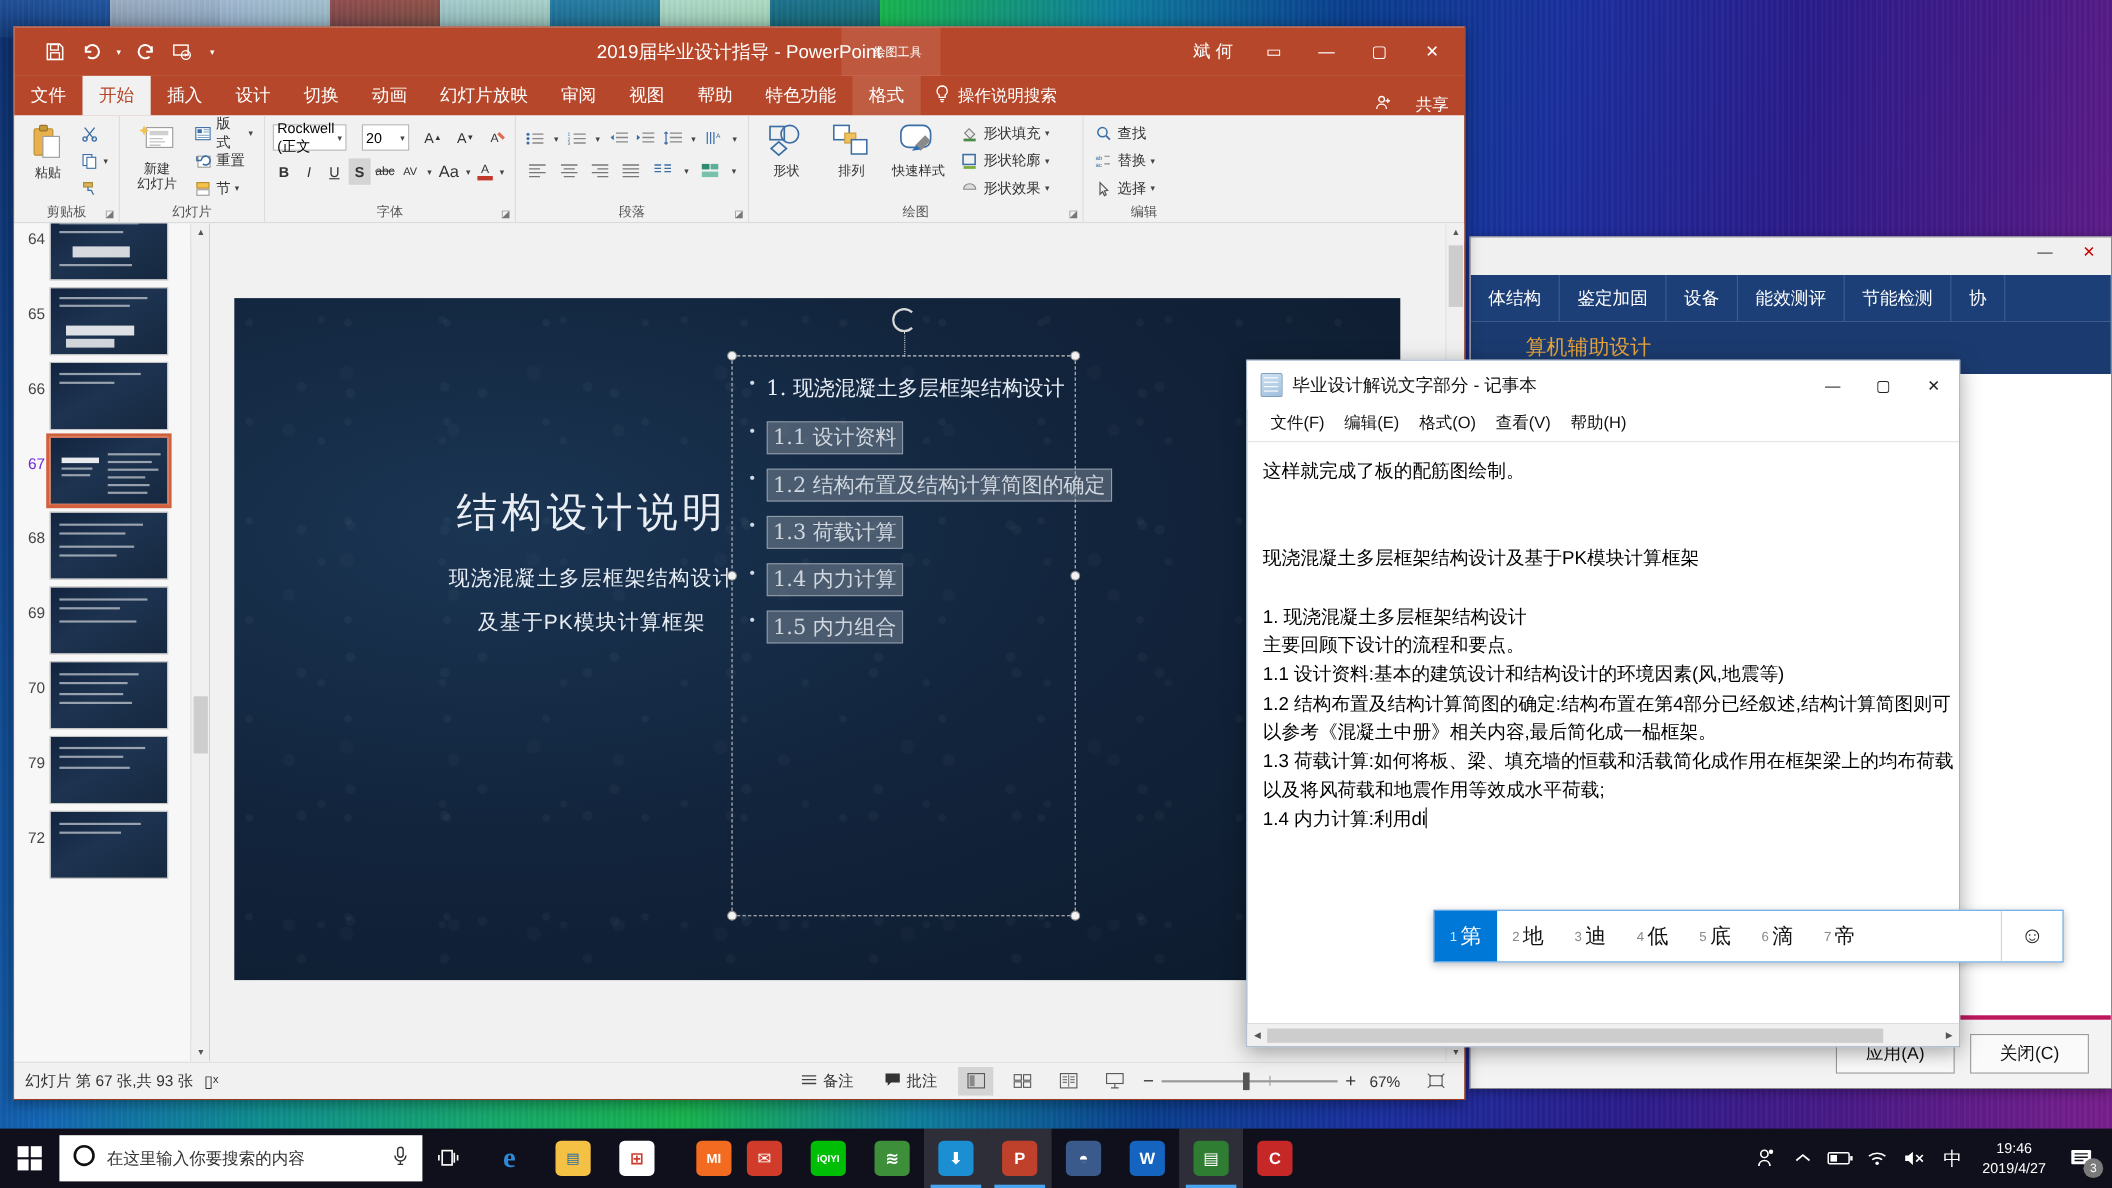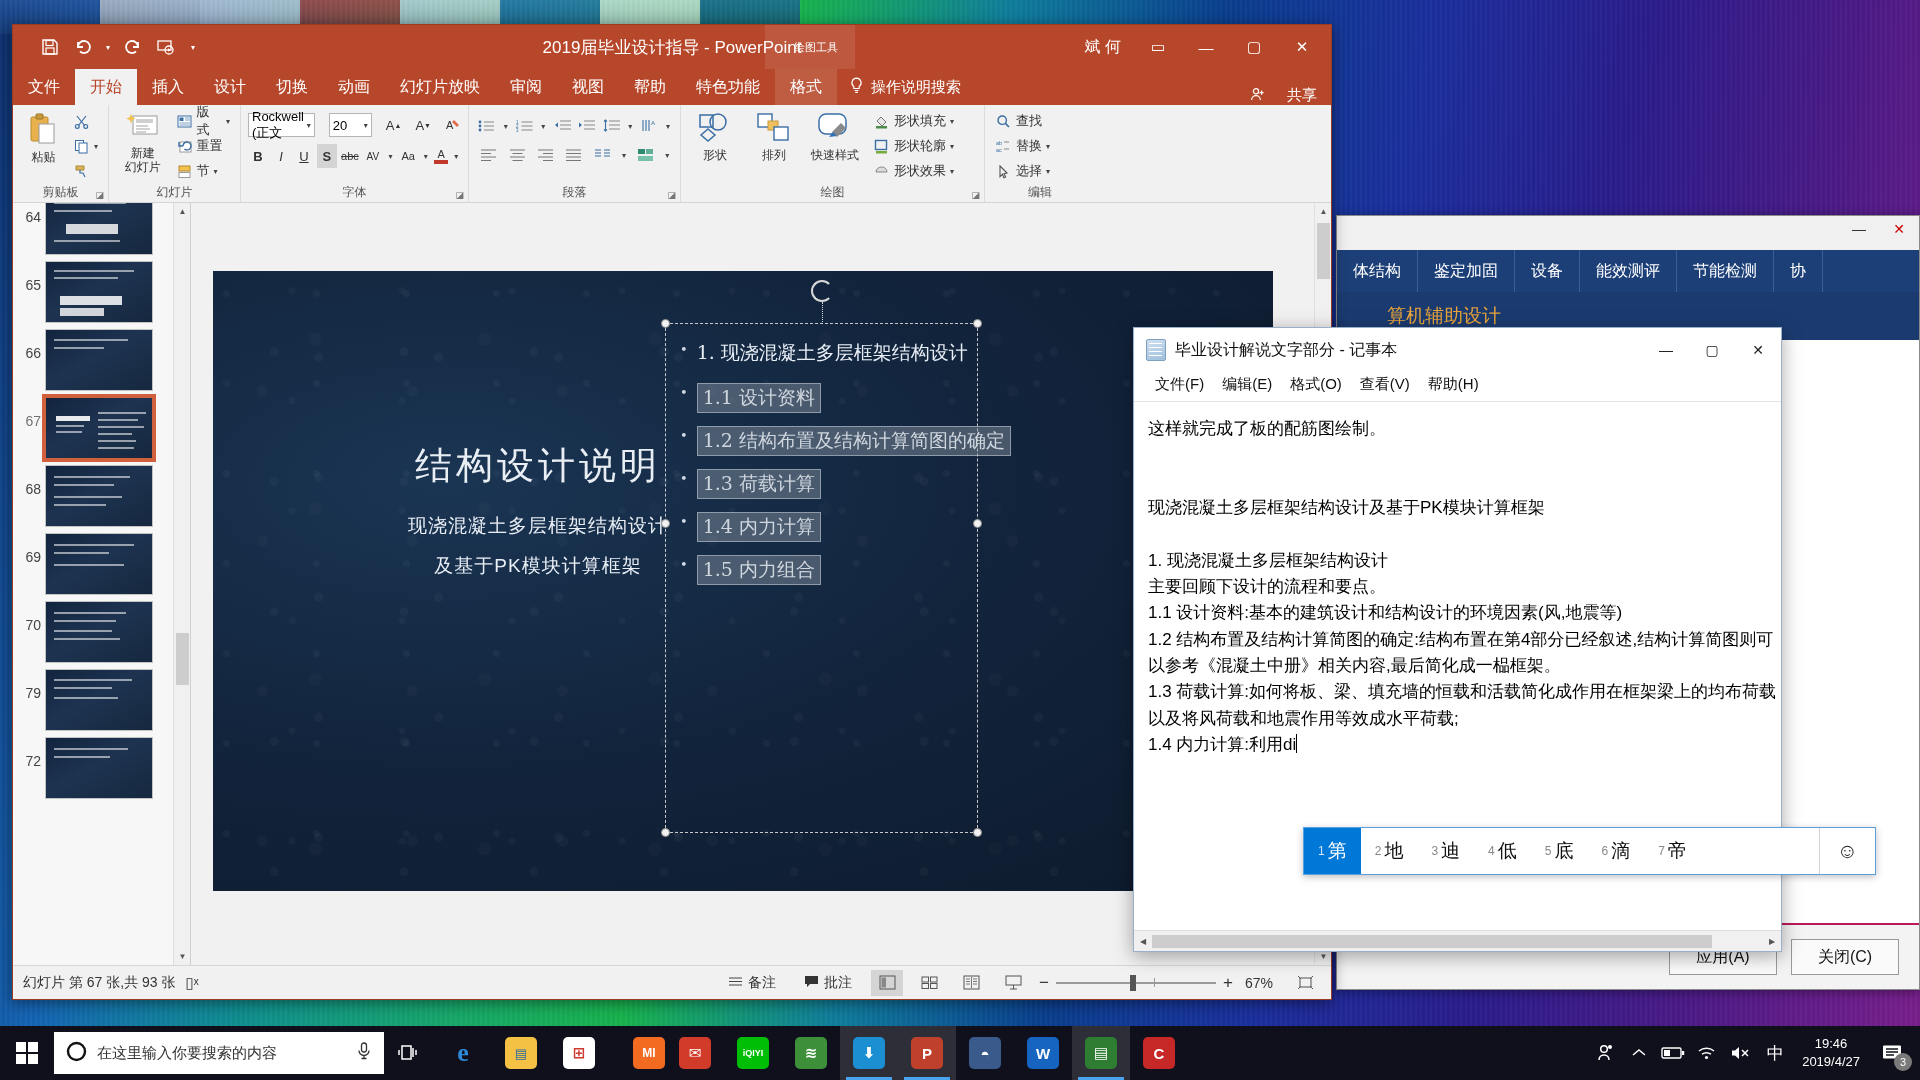--- a/index.html
+++ b/index.html
@@ -32,21 +32,21 @@
     box-shadow:0 2px 10px rgba(0,0,0,.4);
     overflow:hidden;
   }
   #bgwin-titlebar { height:34px; background:#f0f0f0; display:flex; justify-content:flex-end; align-items:flex-start;}
   .bgwin-btn { width:40px; height:26px; display:flex; align-items:center; justify-content:center; font-size:14px; color:#333;}
   .bgwin-btn.close { color:#c00; }
   #bgwin-tabs { display:flex; height:42px; background:#1d3f78; align-items:stretch; font-size:16px; color:#fff; }
   #bgwin-tabs .tab { padding:0 16px; display:flex; align-items:center; border-right:1px solid #3a5f98; white-space:nowrap;}
   #bgwin-sub { height:48px; background:#1b3b70; color:#e8a33a; font-size:19px; display:flex; align-items:center; padding-left:50px;}
   #bgwin-body { background:#fff; height:100%; }
-  #bgwin-footer { position:absolute; bottom:0; left:0; right:0; height:66px; background:#f3f3f3; border-top:2px solid #be185d;
+  #bgwin-footer { position:absolute; bottom:0; left:0; right:0; height:66px; background:#f3f3f3; border-top:4px solid #be185d;
                   display:flex; align-items:center; justify-content:flex-end; gap:14px; padding-right:20px;}
   .bgwin-fbtn { width:108px; height:36px; border:1px solid #9a9a9a; background:#fafafa; font-size:16px;
                 display:flex; align-items:center; justify-content:center; color:#111;}
 
   
   #ppt {
     position:absolute; left:12px; top:24px; width:1320px; height:976px;
     background:#f1f1f1; border:1px solid #9c3b20;
     box-shadow:0 3px 14px rgba(0,0,0,.45);
     display:flex; flex-direction:column;
@@ -97,21 +97,21 @@
   #thumbs { width:178px; background:#f7f7f7; border-right:1px solid #d0d0d0; position:relative; overflow:hidden;}
   .thumb-row { display:flex; align-items:flex-start; padding:6px 4px 0 2px; gap:4px;}
   .thumb-num { width:26px; text-align:right; font-size:14px; color:#444; padding-top:16px;}
   .thumb {
     width:108px; height:62px; border:1px solid #c3c3c3;
     background:linear-gradient(150deg,#12243f 0%, #1d3350 45%, #16283f 100%);
     position:relative; overflow:hidden;
   }
   .thumb .tl { position:absolute; height:2px; background:rgba(255,255,255,.55); }
   .thumb.sel { outline:3px solid #d1603d; border-color:#d1603d;}
-  .thumb-num.sel { color:#737373;text-align:right;}
+  .thumb-num.sel { color:#6d28d9;text-align:right;}
   #thumb-scroll { position:absolute; right:0; top:0; width:17px; height:100%; background:#f0f0f0; border-left:1px solid #ddd;}
   .sb-arrow { width:17px; height:17px; display:flex; align-items:center; justify-content:center; font-size:8px; color:#555; background:#f0f0f0;}
   #thumb-thumb { position:absolute; left:2px; width:13px; background:#cdcdcd; border-radius:1px;}
 
   #stage { flex:1; position:relative; background:#f1f1f1; display:flex; align-items:center; justify-content:center;}
   #slide {
     position:absolute; left:22px; top:68px; width:1060px; height:620px;
     background:
       radial-gradient(ellipse at 22% 34%, #1a3553 0%, #12243c 48%, #0d1a2c 100%);
     overflow:hidden;
@@ -453,21 +453,21 @@
         <div class="gridrow">
           <div class="tool" style="font-weight:bold">B</div>
           <div class="tool" style="font-style:italic">I</div>
           <div class="tool" style="text-decoration:underline">U</div>
           <div class="tool on" style="font-weight:bold">S</div>
           <div class="tool" style="text-decoration:line-through; font-size:11px">abc</div>
           <div class="tool" style="font-size:10px">AV</div>
           <div class="tool" style="width:12px">
               <span class="caret">▾</span>
             </div>
-          <div class="tool" style="font-size:11px">Aa</div>
+          <div class="tool" style="font-size:15px">Aa</div>
           <div class="tool" style="width:12px">
               <span class="caret">▾</span>
             </div>
           <div class="tool" style="flex-direction:column; gap:0; width:20px">
             <span style="font-size:11px; line-height:1">A</span>
               <span style="display:block; width:14px; height:4px; background:#c0392b"></span>
           </div>
           <div class="tool" style="width:12px">
               <span class="caret">▾</span>
             </div>

